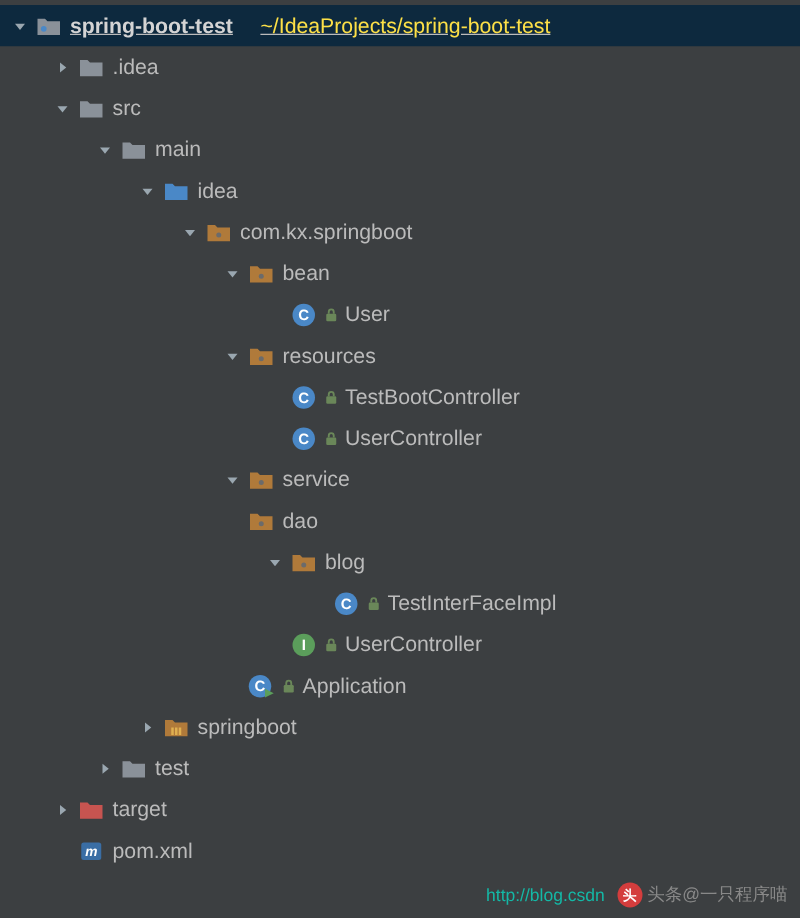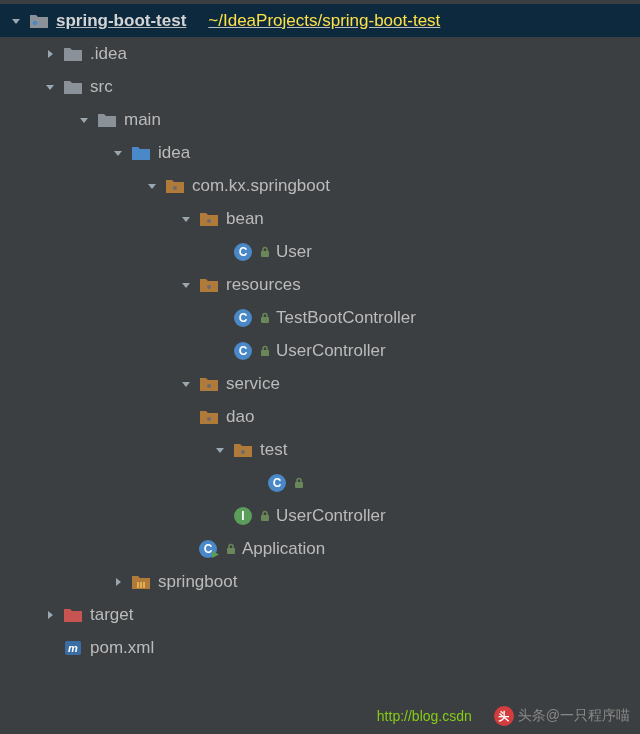--- a/index.html
+++ b/index.html
@@ -49,21 +49,21 @@
     width: 14px; height: 14px;
     margin-left: -2px; margin-right: 4px;
     display: inline-flex; align-items: center; justify-content: center;
   }
   .watermark {
     position: absolute;
     bottom: 8px; right: 10px;
     color: #888; font-size: 14px;
     display: flex; align-items: center; gap: 4px;
   }
-  .watermark .url { color: #84cc16; margin-right: 18px; font-size: 14px; }
+  .watermark .url { color: #14b8a6; margin-right: 6px; font-size: 14px; }
   .wmcircle {
     width: 20px; height: 20px; border-radius: 50%;
     background: #d43d3d; color: #fff;
     display: inline-flex; align-items: center; justify-content: center;
     font-size: 11px; font-weight: bold;
   }
 </style>
 </head>
 <body>
 
@@ -268,37 +268,38 @@
         <svg viewBox="0 0 10 10">
           <path d="M1 3 L9 3 L5 8 Z" fill="#9aa7b0"></path>
         </svg>
       </span>
       <span class="icon">
         <svg width="20" height="18" viewBox="0 0 20 18">
           <path d="M1 3 L7 3 L9 5 L19 5 L19 16 L1 16 Z" fill="#b07a3a"></path>
           <circle cx="10" cy="11" r="2" fill="#6b6b6b"></circle>
         </svg>
       </span>
-      <span class="label">test</span>
+      <span class="label">blog</span>
     </div>
     <div class="row">
       <span class="indent" style="width: 238px;"></span>
       <span class="arrow none"></span>
       <span class="icon">
         <svg width="20" height="20" viewBox="0 0 20 20">
           <circle cx="10" cy="10" r="9" fill="#4a88c7"></circle>
           <text x="10" y="14" text-anchor="middle" font-size="12" font-family="sans-serif" fill="#fff" font-weight="bold">C</text>
         </svg>
       </span>
       <span class="lock">
         <svg width="12" height="12" viewBox="0 0 12 12">
           <rect x="2" y="5" width="8" height="6" rx="1" fill="#6a8759"></rect>
           <path d="M4 5 V3.5 a2 2 0 0 1 4 0 V5" fill="none" stroke="#6a8759" stroke-width="1.5"></path>
         </svg>
       </span>
+      <span class="label">TestInterFaceImpl</span>
     </div>
     <div class="row">
       <span class="indent" style="width: 204px;"></span>
       <span class="arrow none"></span>
       <span class="icon">
         <svg width="20" height="20" viewBox="0 0 20 20">
           <circle cx="10" cy="10" r="9" fill="#5b9e5b"></circle>
           <text x="10" y="14" text-anchor="middle" font-size="12" font-family="sans-serif" fill="#fff" font-weight="bold">I</text>
         </svg>
       </span>
@@ -337,20 +338,34 @@
       </span>
       <span class="icon">
         <svg width="20" height="18" viewBox="0 0 20 18">
           <path d="M1 3 L7 3 L9 5 L19 5 L19 16 L1 16 Z" fill="#b07a3a"></path>
           <rect x="6" y="9" width="2" height="6" fill="#e0b050"></rect>
           <rect x="9" y="9" width="2" height="6" fill="#e0b050"></rect>
           <rect x="12" y="9" width="2" height="6" fill="#e0b050"></rect>
         </svg>
       </span>
       <span class="label">springboot</span>
+    </div>
+    <div class="row">
+      <span class="indent" style="width: 68px;"></span>
+      <span class="arrow ">
+        <svg viewBox="0 0 10 10">
+          <path d="M3 1 L8 5 L3 9 Z" fill="#9aa7b0"></path>
+        </svg>
+      </span>
+      <span class="icon">
+        <svg width="20" height="18" viewBox="0 0 20 18">
+          <path d="M1 3 L7 3 L9 5 L19 5 L19 16 L1 16 Z" fill="#8a9199" stroke="none"></path>
+        </svg>
+      </span>
+      <span class="label">test</span>
     </div>
     <div class="row">
       <span class="indent" style="width: 34px;"></span>
       <span class="arrow ">
         <svg viewBox="0 0 10 10">
           <path d="M3 1 L8 5 L3 9 Z" fill="#9aa7b0"></path>
         </svg>
       </span>
       <span class="icon">
         <svg width="20" height="18" viewBox="0 0 20 18">

